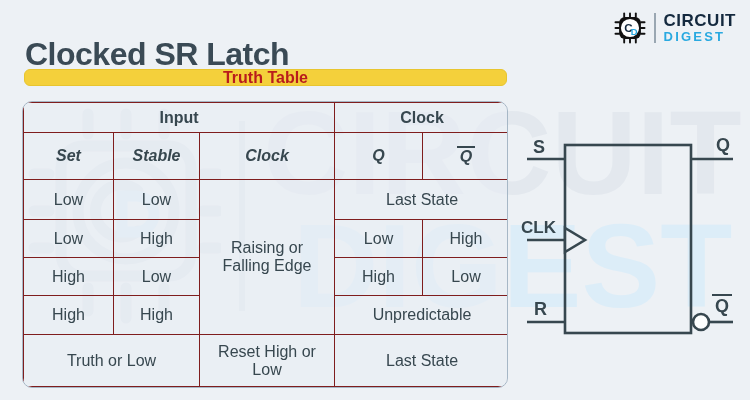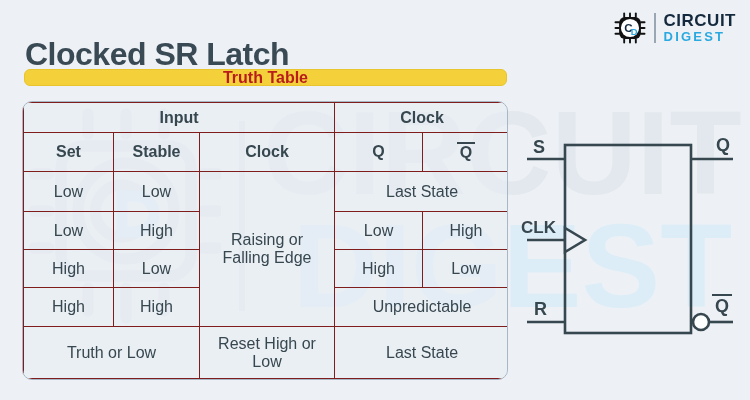--- a/index.html
+++ b/index.html
@@ -88,21 +88,21 @@
     background: rgba(233, 238, 243, 0.62);
     text-align: center;
     vertical-align: middle;
     color: #37474F;
     font-size: 16px;
     padding: 0 6px;
   }
   table.truth th { font-weight: bold; }
   table.truth td { font-weight: normal; text-align: center; }
   tr.row-groups   { height: 30px; }
-  tr.row-cols     { height: 39px; }
+  tr.row-cols     { height: 47px; font-style: italic; }
   tr.row-1 { height: 40px; }
   tr.row-2 { height: 38px; }
   tr.row-3 { height: 38px; }
   tr.row-4 { height: 39px; }
   tr.row-5 { height: 52px; }
 
   .overbar {
     display: inline-block;
     border-top: 2px solid currentColor;
     padding: 1px 3px 0 3px;

